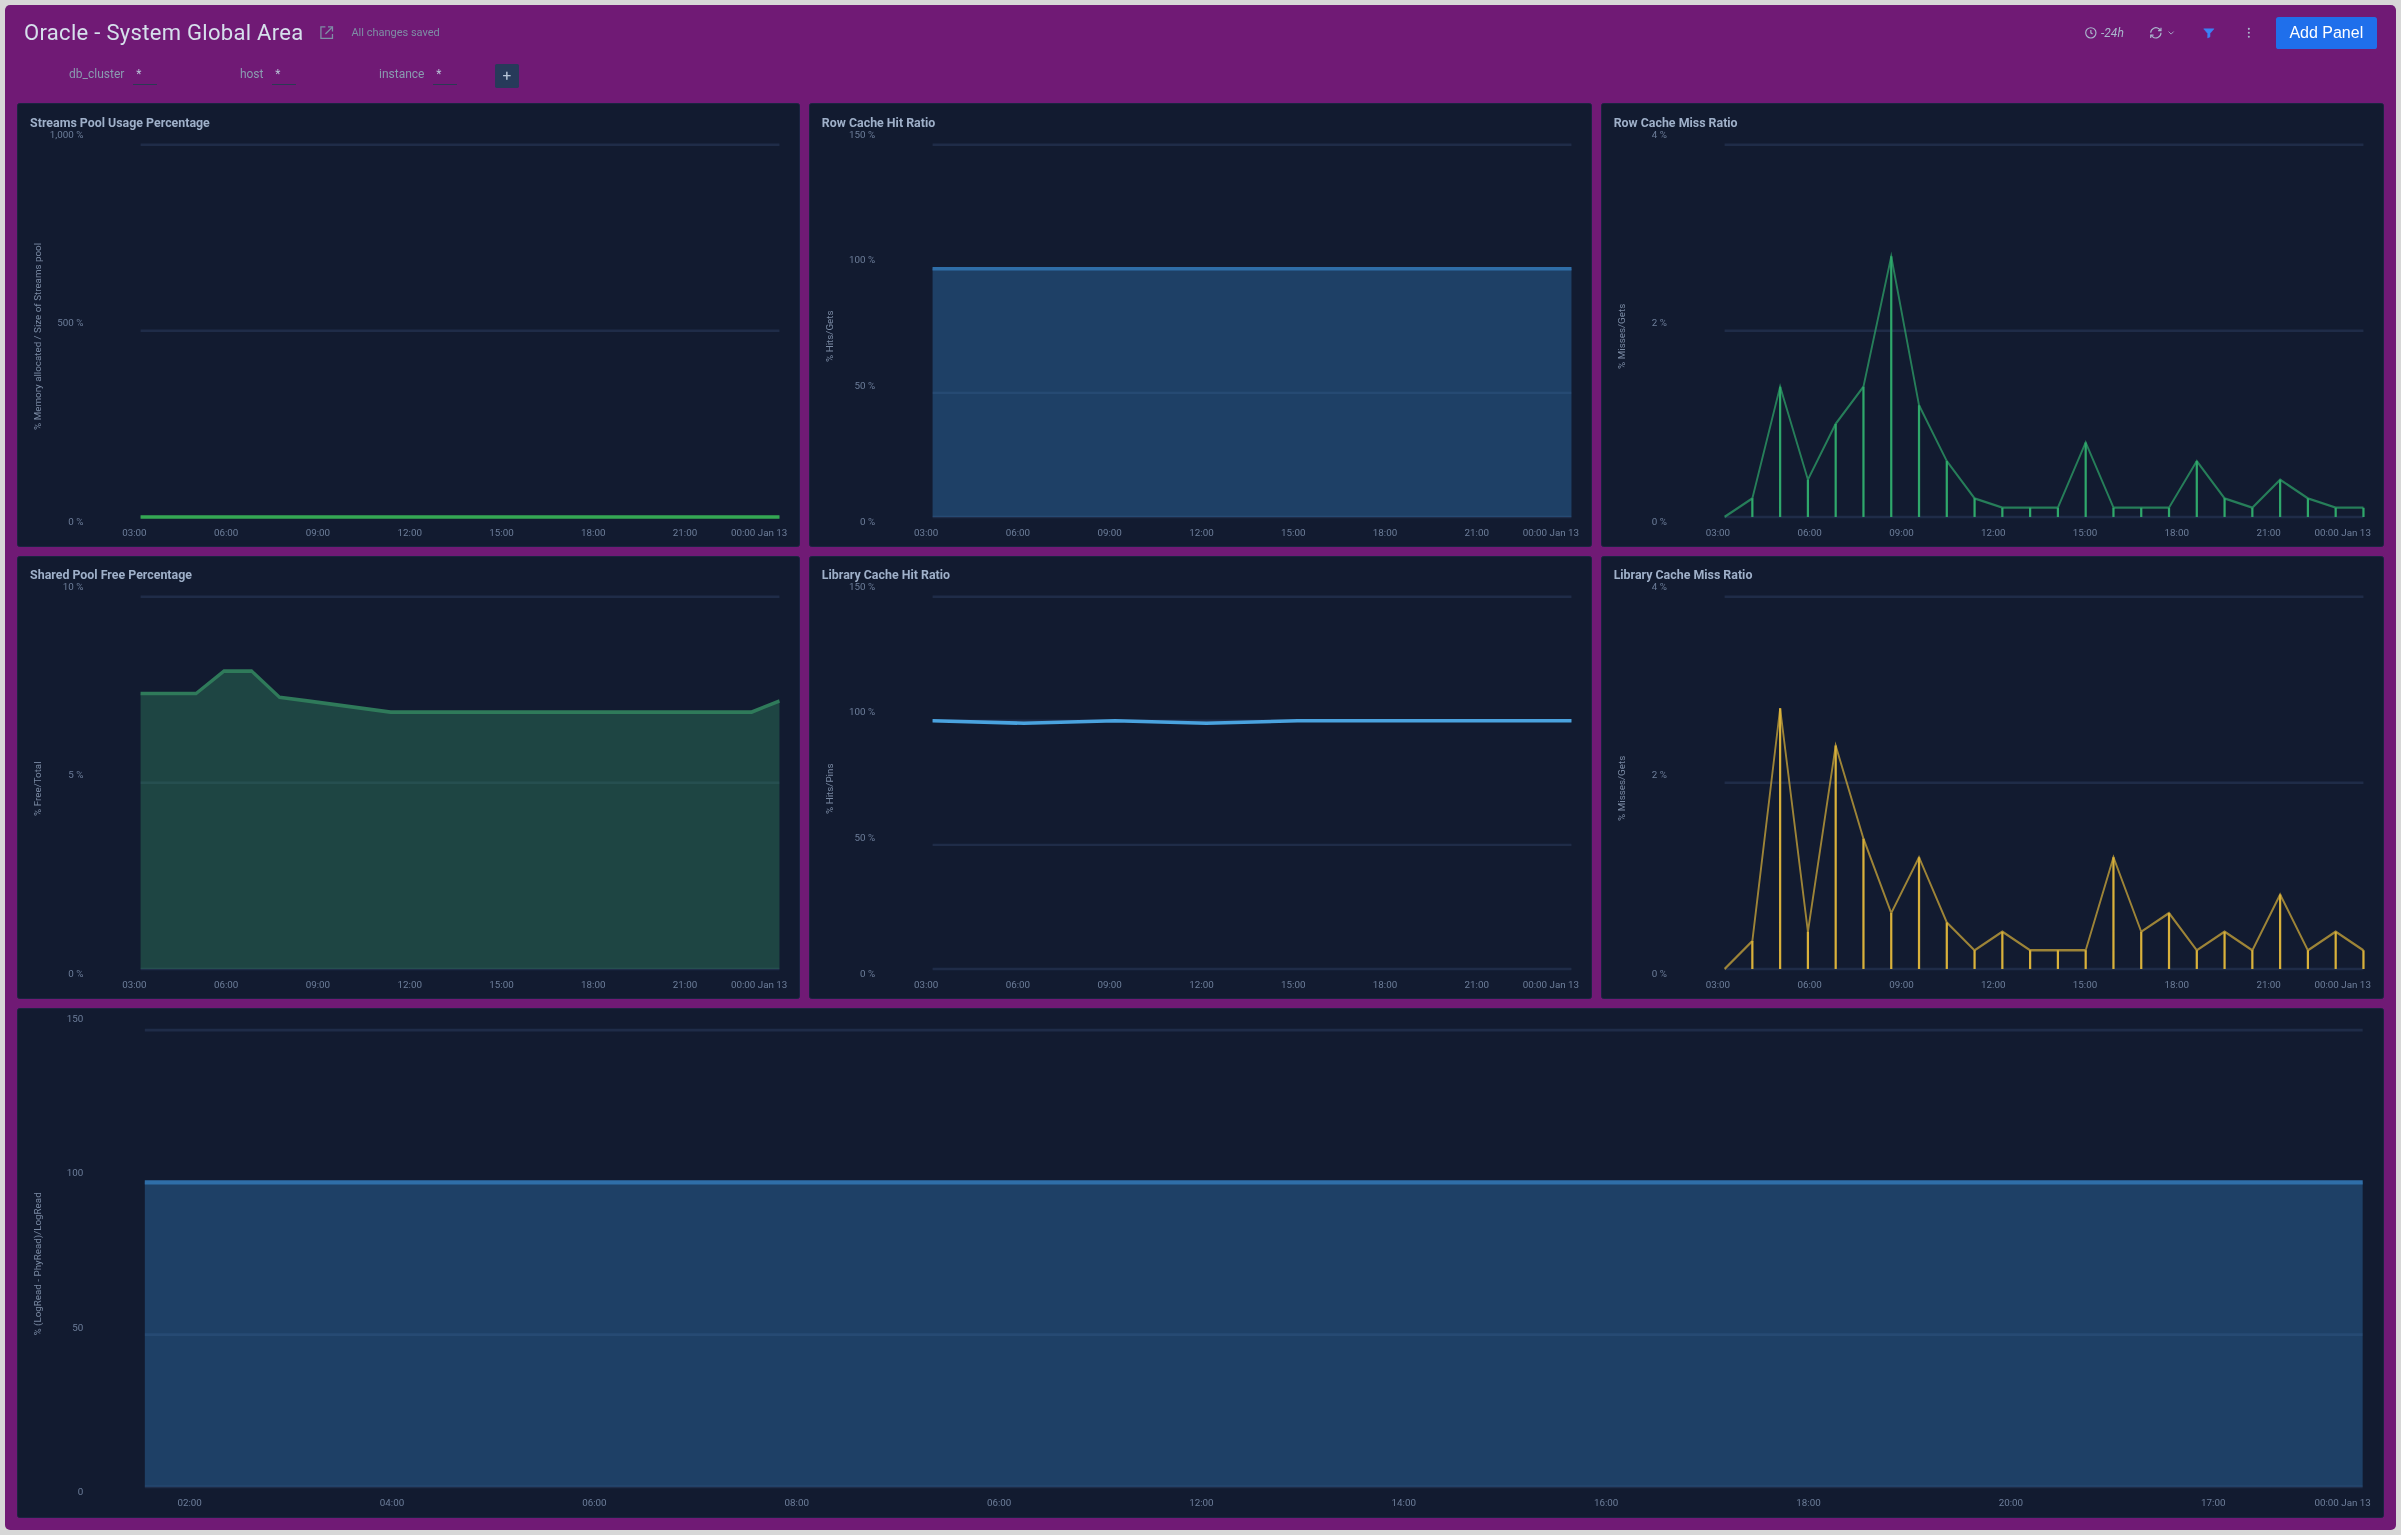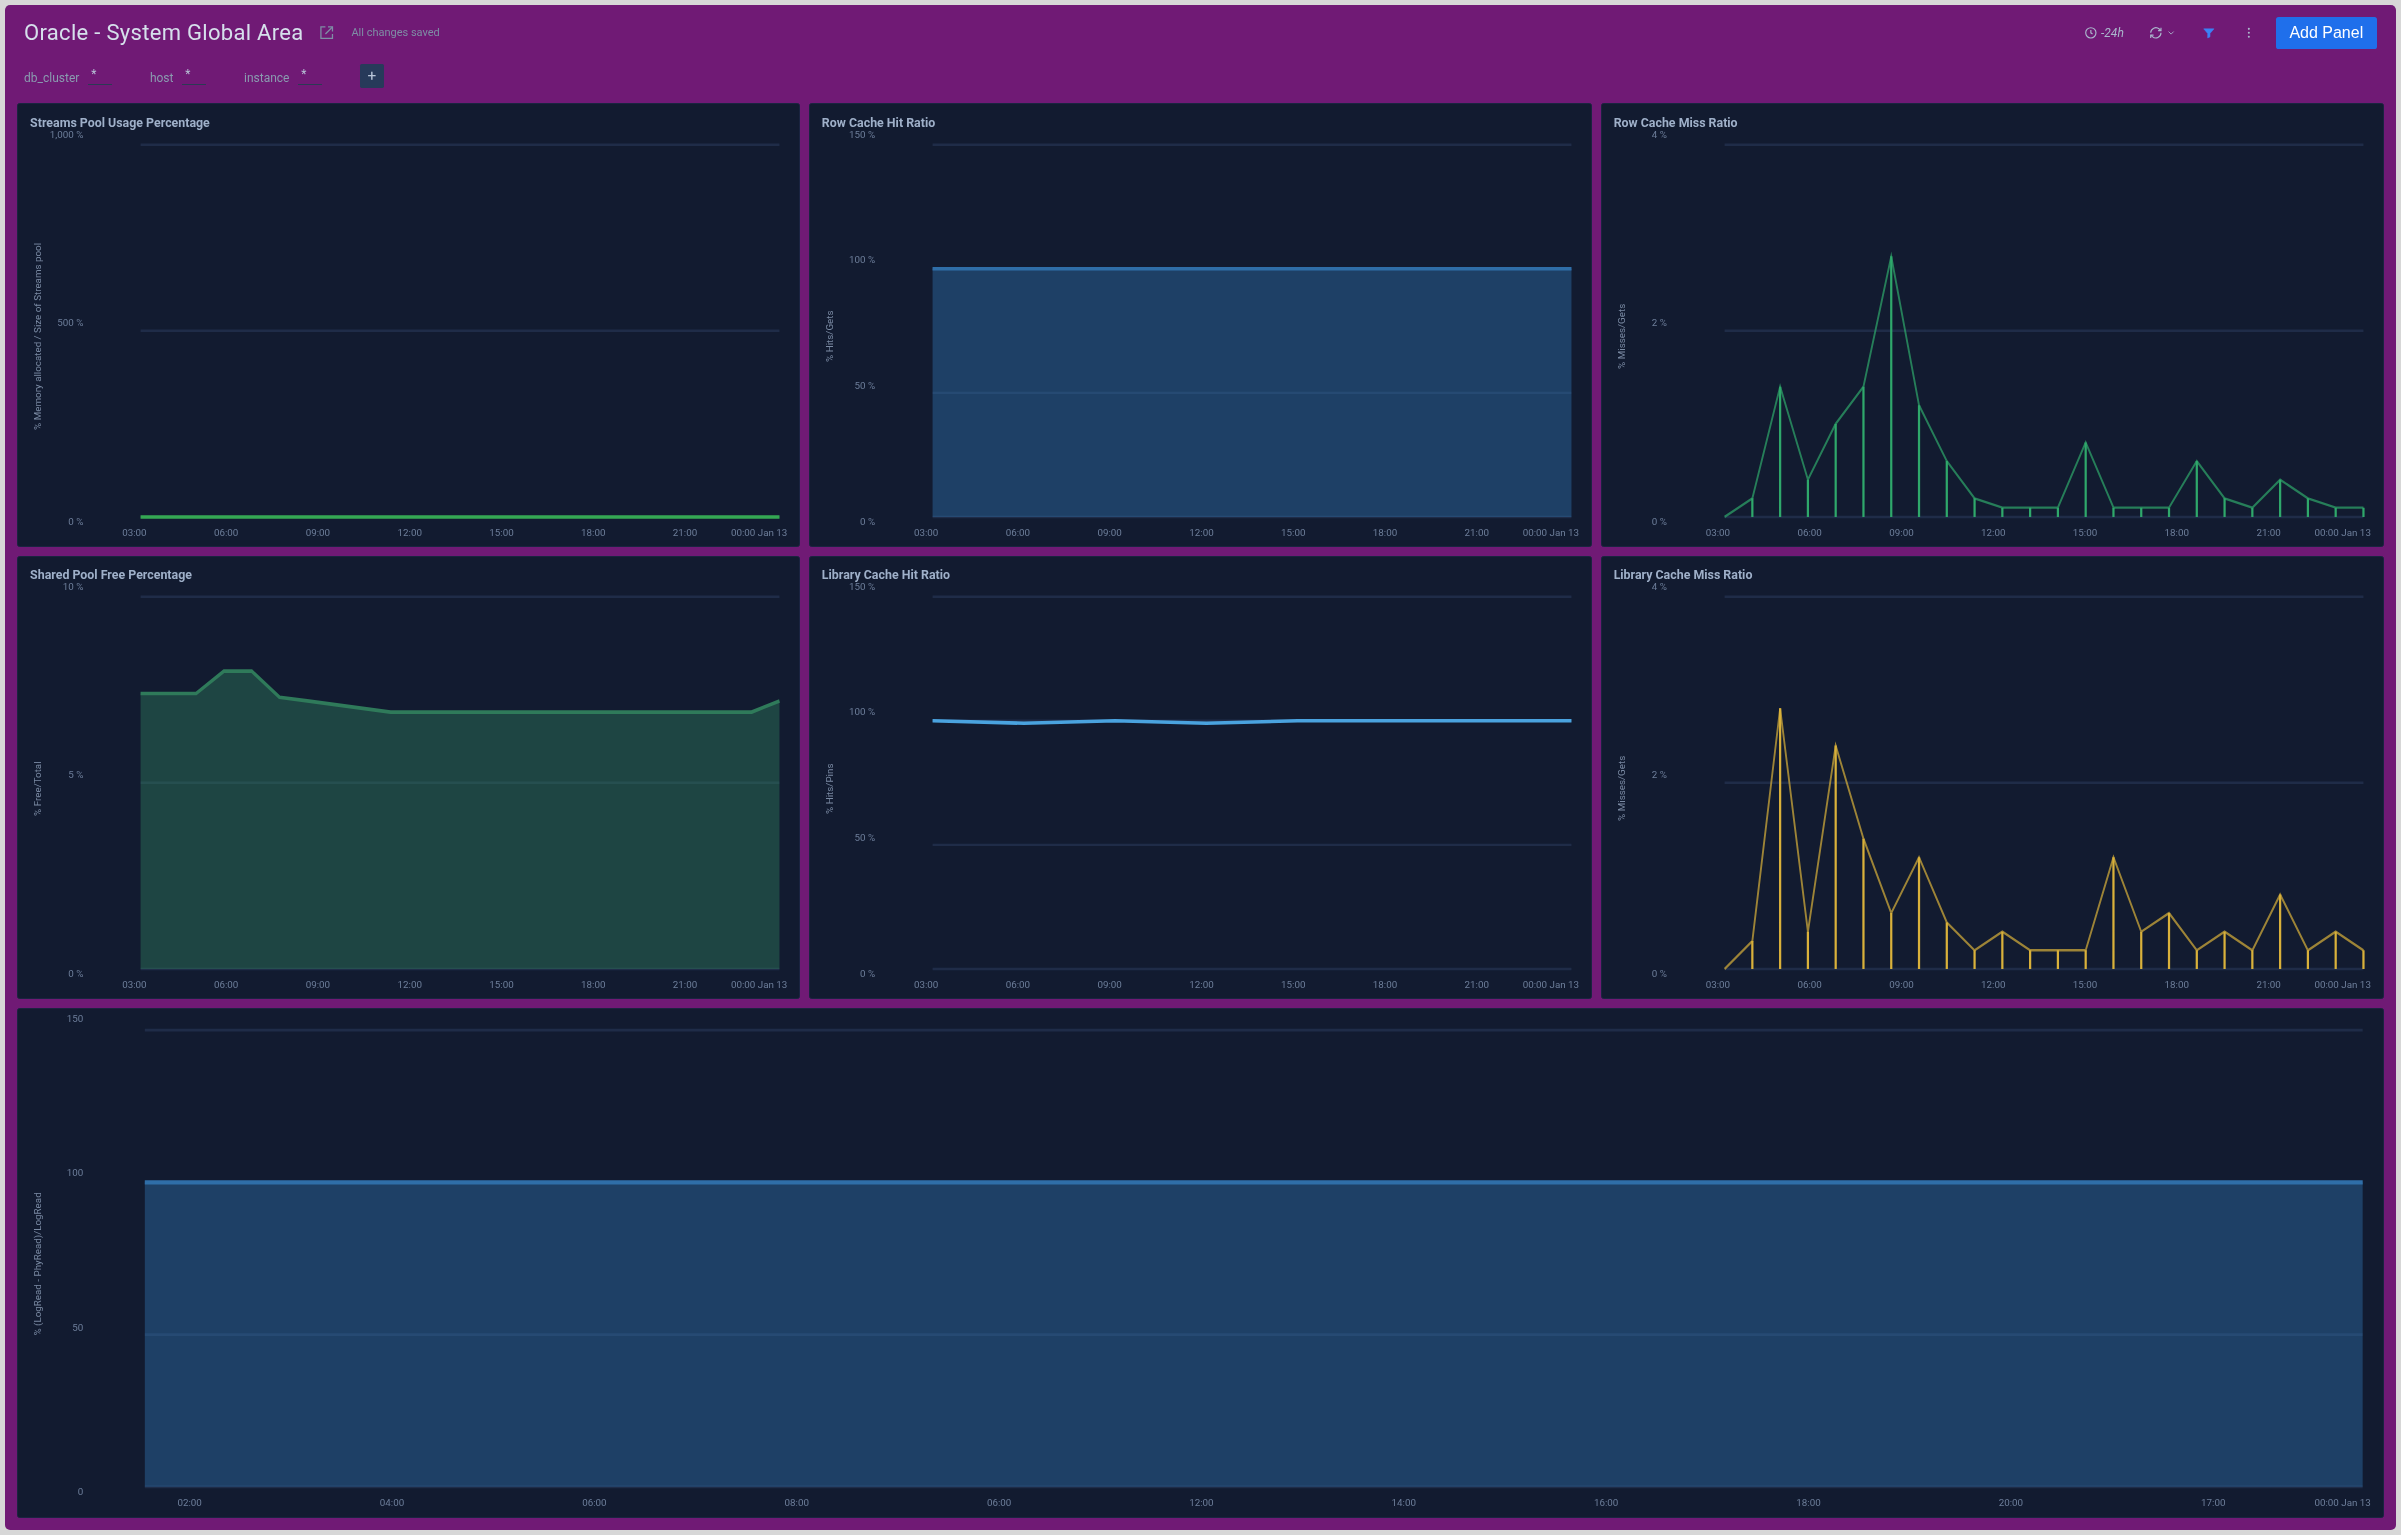--- a/index.html
+++ b/index.html
@@ -61,24 +61,25 @@
 
   
   .var-row {
     display: flex;
     align-items: center;
     gap: 38px;
     padding: 6.8px 19px 15.4px 19px;
   }
   .var {
     display: flex;
-    align-items: flex-end;
+    align-items: flex-start;
     gap: 8.5px;
     color: #8a9bb0;
     font-size: 12px;
+    margin-left: 45px;
   }
   .var-value {
     color: #b8c5d8;
     border-bottom: 0.9px solid #2b3a54;
     padding: 0 12px 3.4px 3.4px;
     min-width: 24px;
     display:inline-block;
   }
   .add-var {
     width: 24px; height: 24px;

